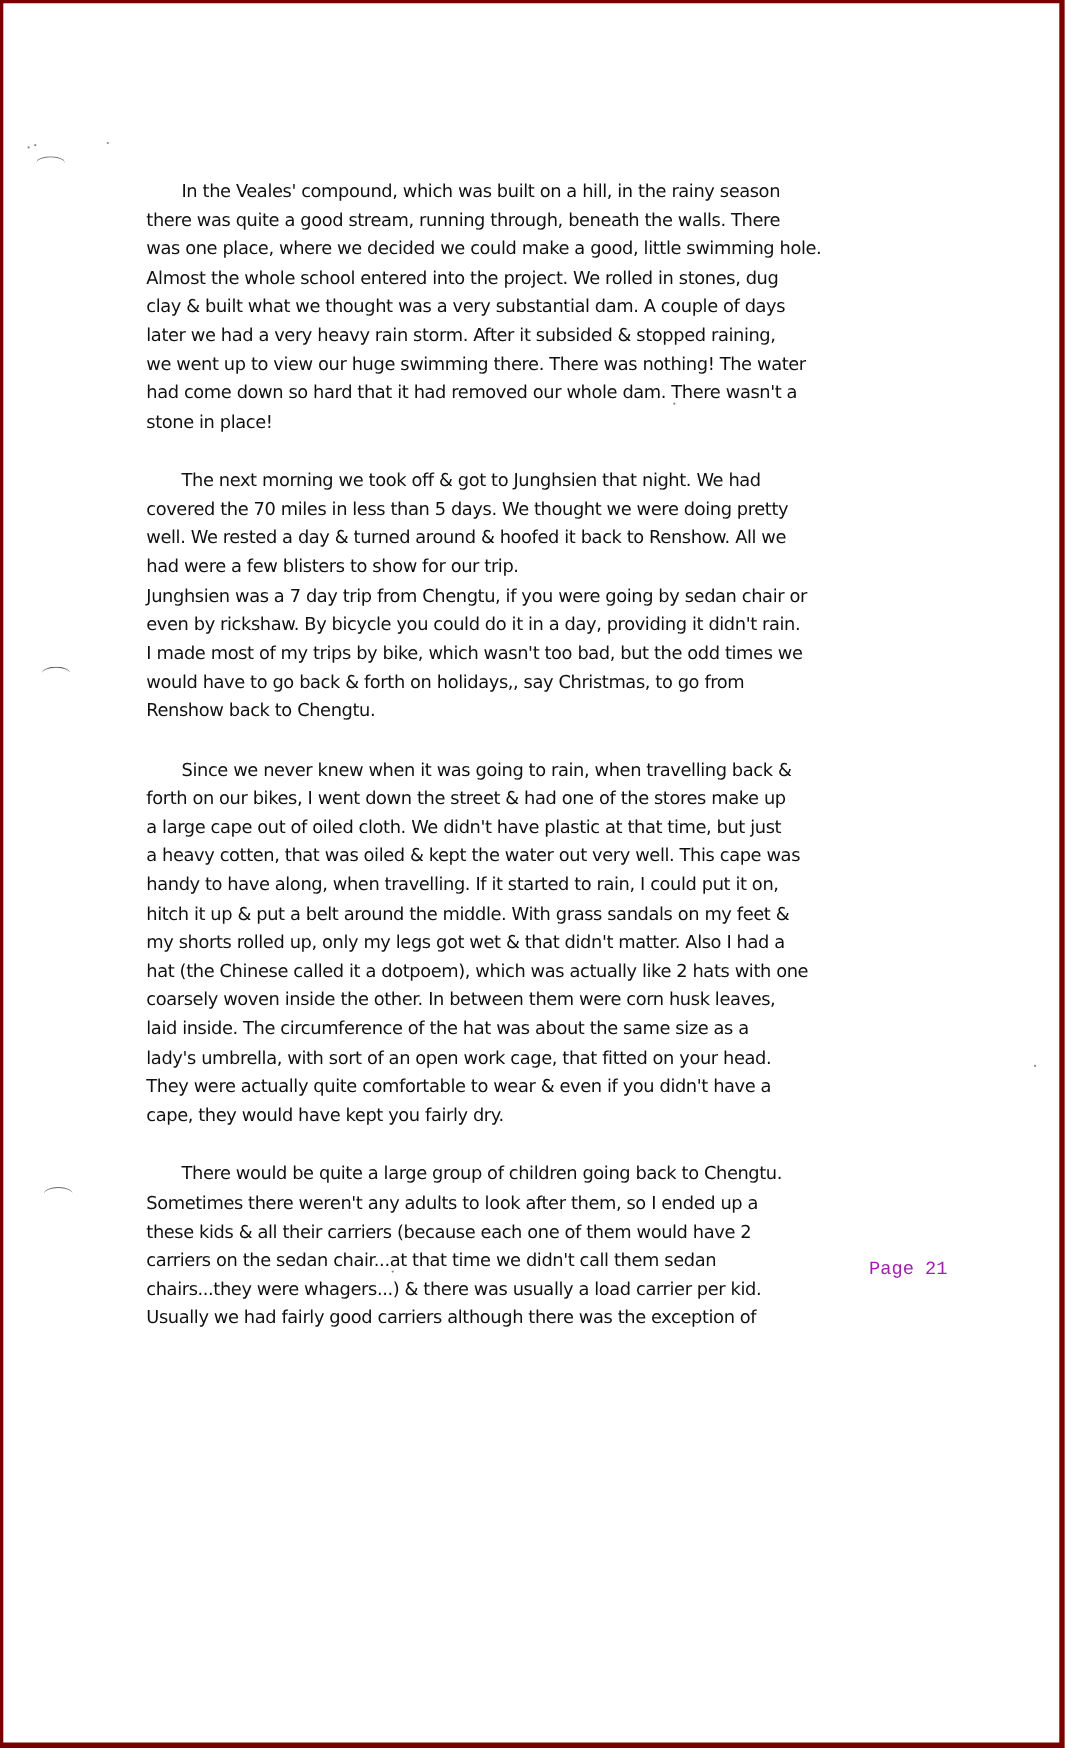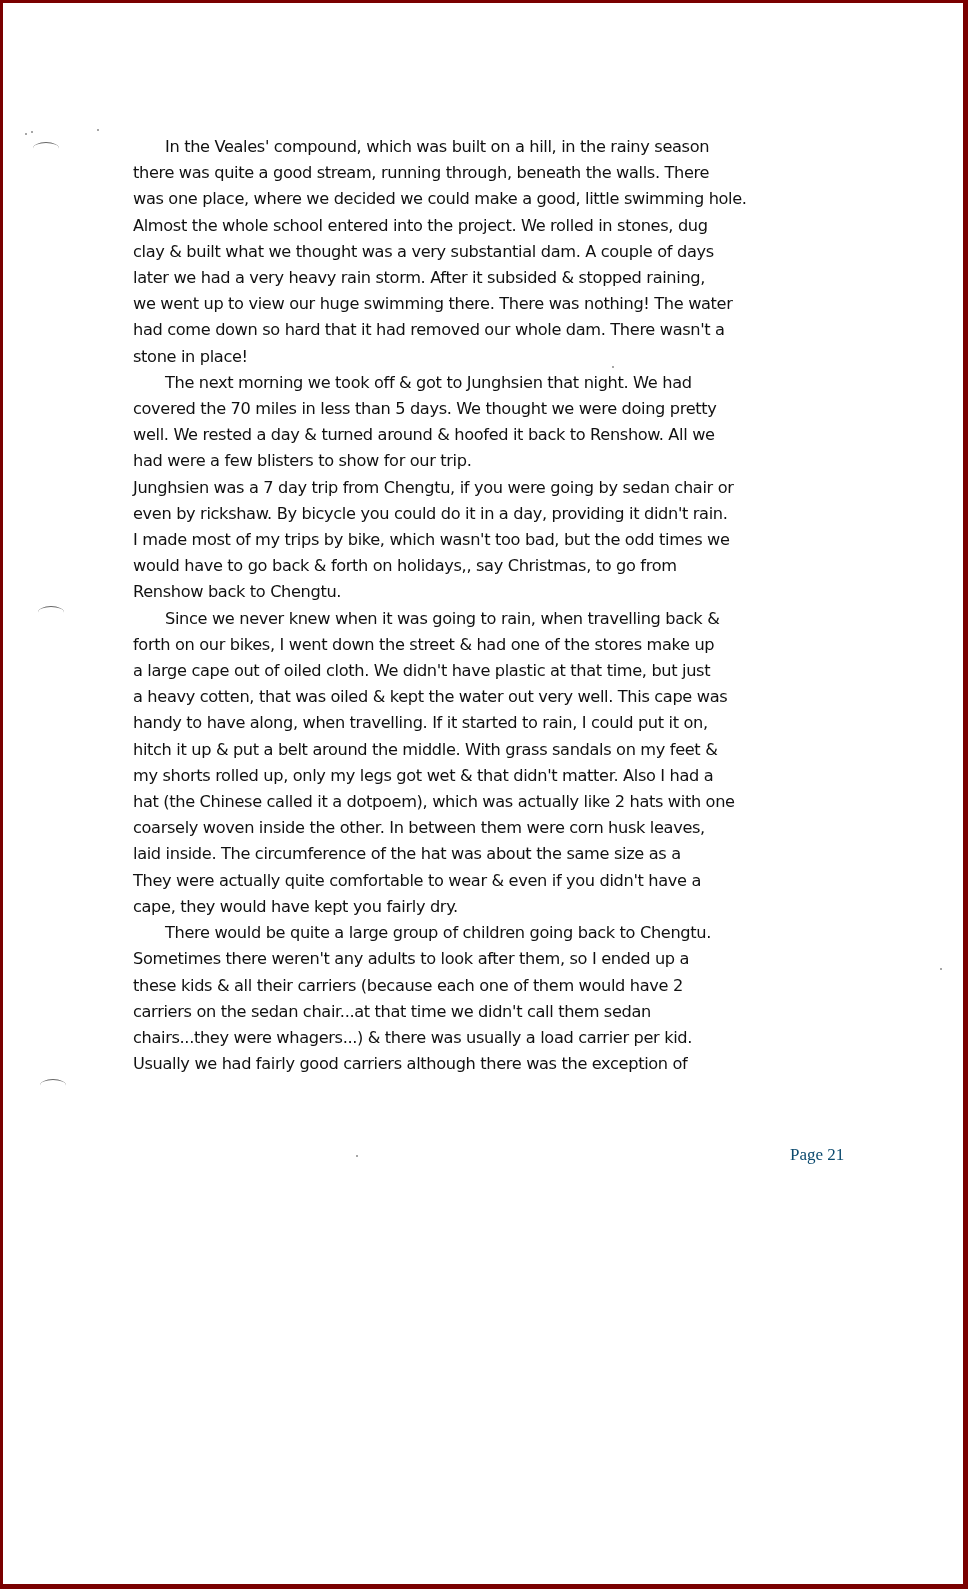--- a/index.html
+++ b/index.html
@@ -19,24 +19,24 @@
     border-radius: 50% 50% 0 0;
     opacity: 0.75;
   }
   .text {
     position: absolute; left: 133px; top: 134px; width: 680px;
     font-family: "DejaVu Sans", sans-serif;
     font-size: 16.2px; line-height: 26.2px; color: #111;
     letter-spacing: -0.35px;
   }
   .line { display: block; white-space: nowrap; }
-  .indent { padding-left: 32px; }
+  .indent { padding-left: 32px; margin-top: 27px; }
   .pageno {
     position: absolute; left: 790px; top: 1145px;
-    font-family: Liberation Serif, serif; font-size: 17px; color: #0c4a6e; text-align: center;
+    font-family: Liberation Mono, monospace; font-size: 17px; color: #a21caf; text-align: center;
   }
   .speck { position: absolute; width: 2px; height: 2px; background: #888; border-radius: 50%; }
 </style>
 </head>
 <body>
 
 <div class="frame"></div>
 
 <div class="punch" style="left:33px; top:142px;"></div>
 <div class="punch" style="left:38px; top:606px;"></div>
@@ -78,20 +78,21 @@
     <span class="line indent">Since we never knew when it was going to rain, when travelling back &amp;</span>
     <span class="line">forth on our bikes, I went down the street &amp; had one of the stores make up</span>
     <span class="line">a large cape out of oiled cloth.  We didn't have plastic at that time, but just</span>
     <span class="line">a heavy cotten, that was oiled &amp; kept the water out very well.  This cape was</span>
     <span class="line">handy to have along, when travelling.  If it started to rain, I could put it on,</span>
     <span class="line">hitch it up &amp; put a belt around the middle.  With grass sandals on my feet &amp;</span>
     <span class="line">my shorts rolled up, only my legs got wet &amp; that didn't matter.  Also I had a</span>
     <span class="line">hat (the Chinese called it a dotpoem), which was actually like 2 hats with one</span>
     <span class="line">coarsely woven inside the other.  In between them were corn husk leaves,</span>
     <span class="line">laid inside.  The circumference of the hat was about the same size as a</span>
+    <span class="line">lady's umbrella, with sort of an open work cage, that fitted on your head.</span>
     <span class="line">They were actually quite comfortable to wear &amp; even if you didn't have a</span>
     <span class="line">cape, they would have kept you fairly dry.</span>
   </div>
   <div>
     <span class="line indent">There would be quite a large group of children going back to Chengtu.</span>
     <span class="line">Sometimes there weren't any adults to look after them, so I ended up a</span>
     <span class="line">these kids &amp; all their carriers (because each one of them would have 2</span>
     <span class="line">carriers on the sedan chair...at that time we didn't call them sedan</span>
     <span class="line">chairs...they were whagers...) &amp; there was usually a load carrier per kid.</span>
     <span class="line">Usually we had fairly good carriers although there was the exception of</span>

